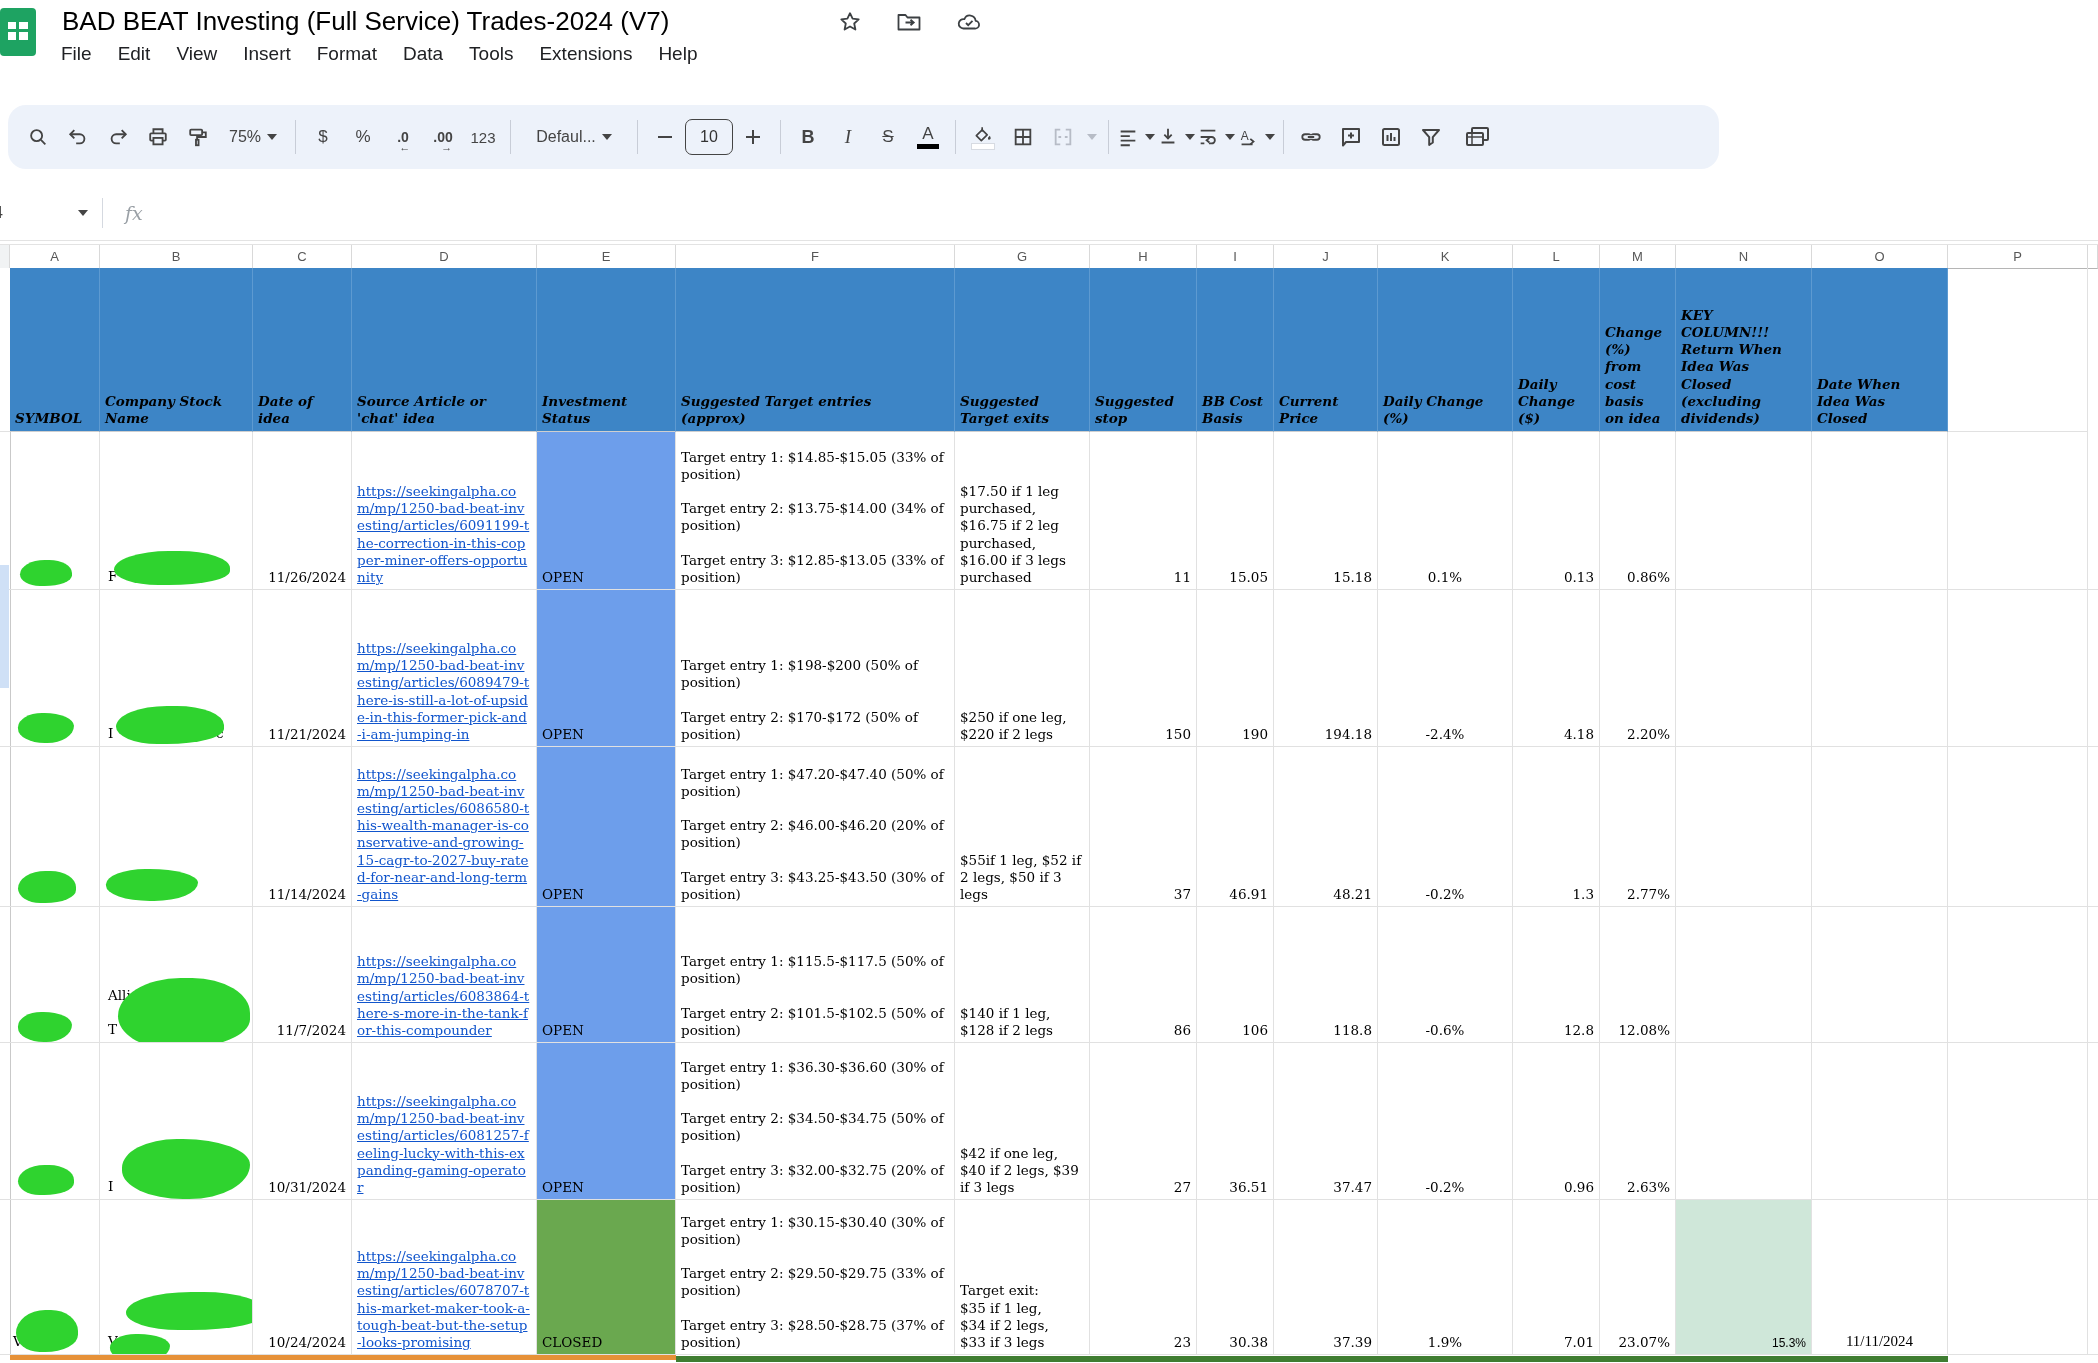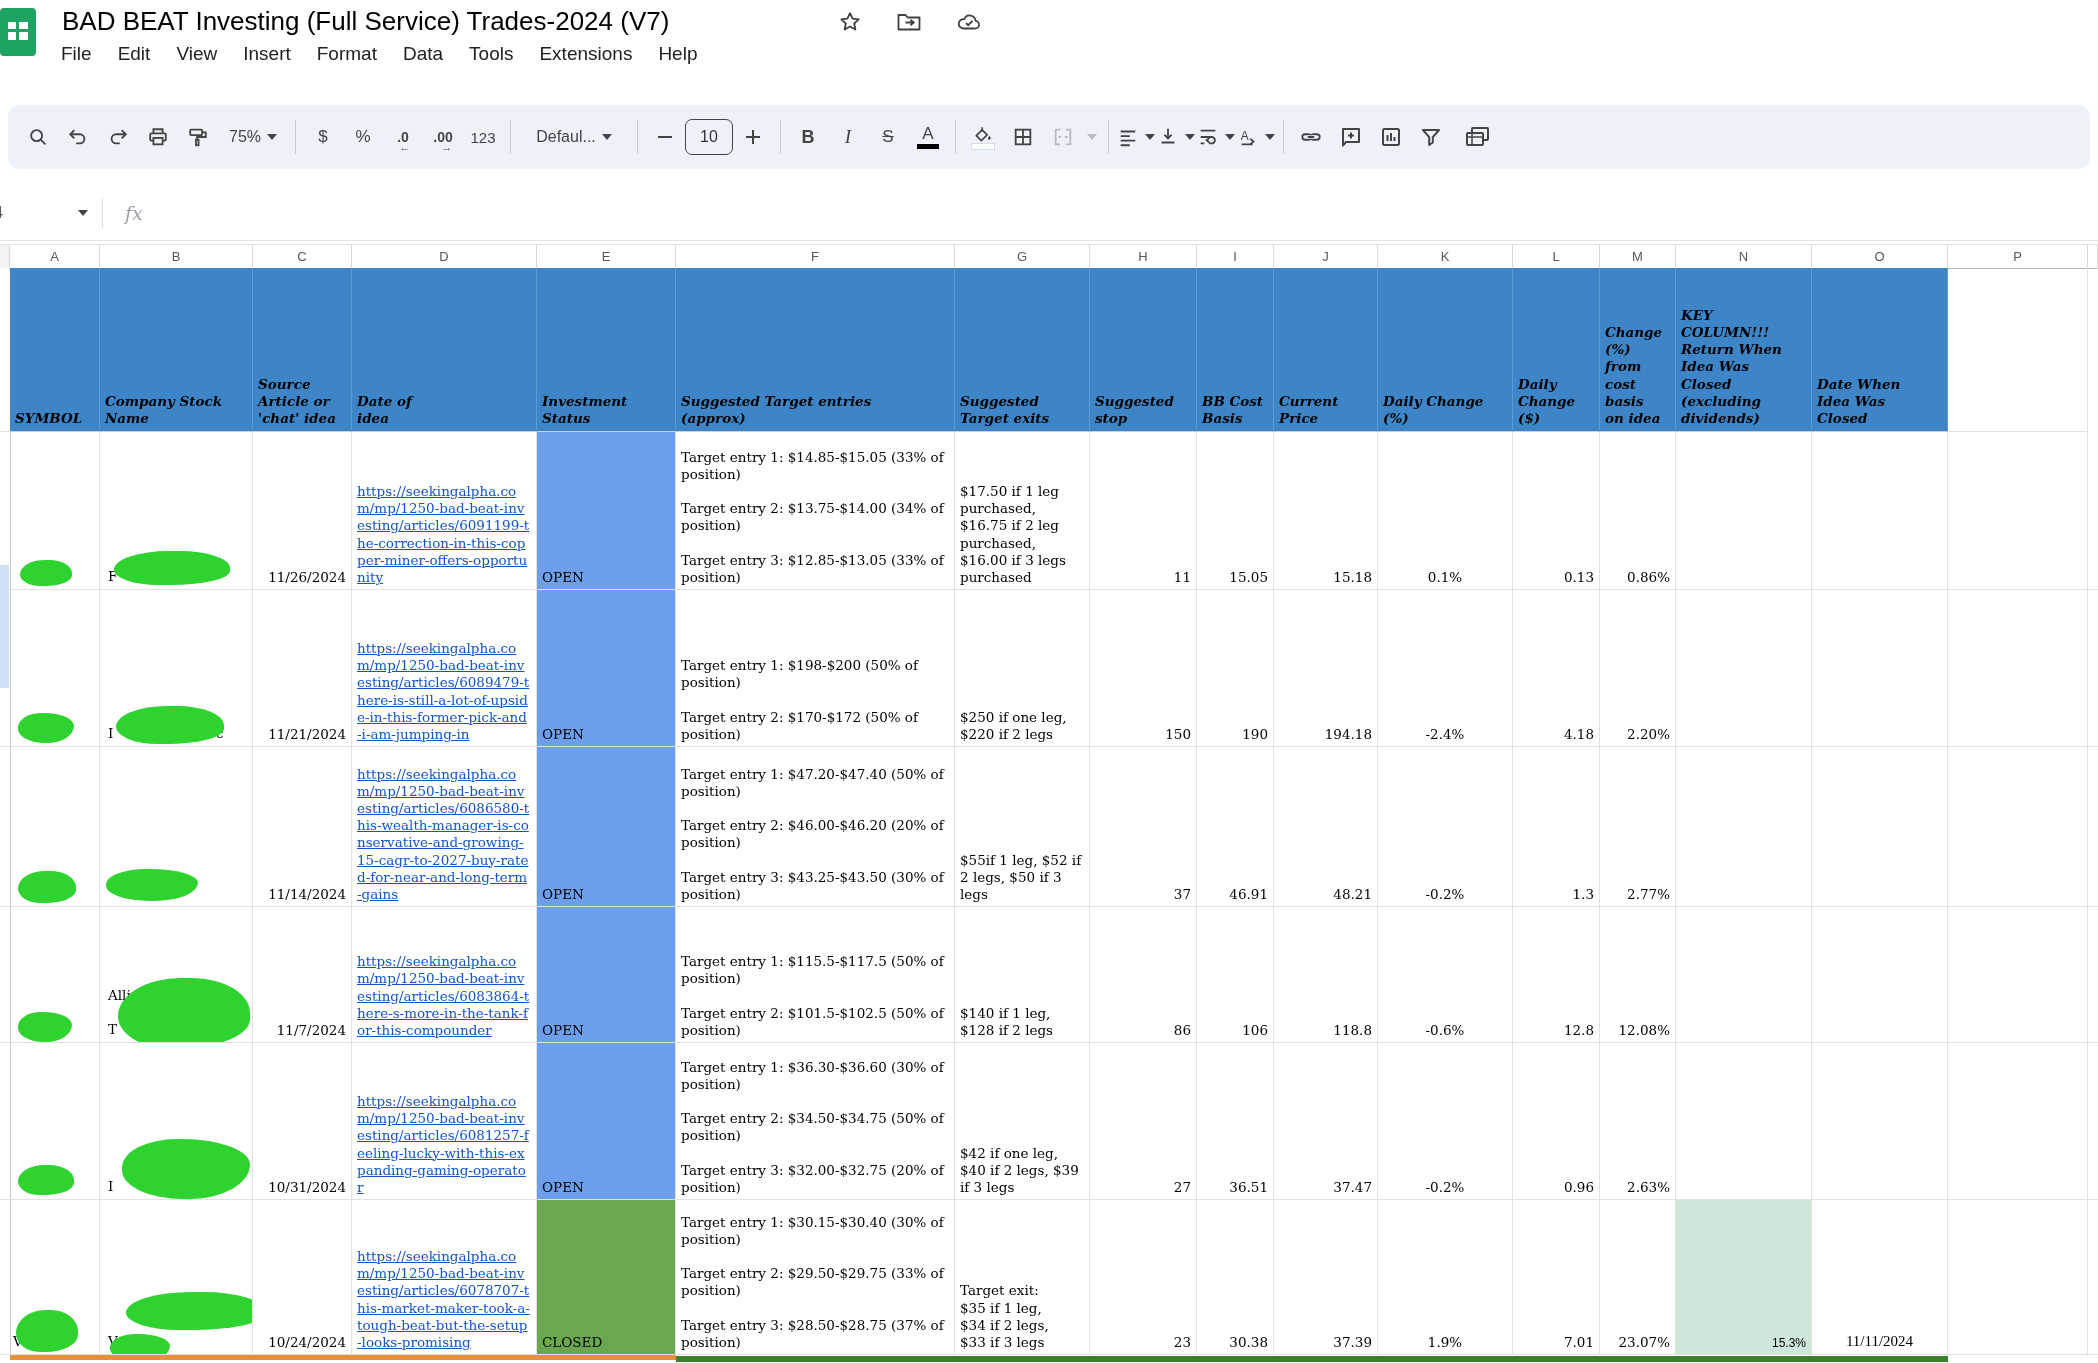--- a/index.html
+++ b/index.html
@@ -9,22 +9,22 @@
   .topbar{position:absolute;left:0;top:0;width:2098px;height:92px;background:#fff;}
   .logo{position:absolute;left:0;top:8px;width:36px;height:48px;background:#1ea362;border-radius:4px;}
   .logo .grid{position:absolute;left:8px;top:14px;width:20px;height:18px;background:#fff;
     background-image:linear-gradient(to right,transparent 8px,#1ea362 8px,#1ea362 11px,transparent 11px),
                      linear-gradient(to bottom,transparent 7px,#1ea362 7px,#1ea362 10px,transparent 10px);}
   .doctitle{position:absolute;left:62px;top:6px;font-size:26px;color:#000;white-space:nowrap;}
   .title-icons{position:absolute;left:838px;top:10px;display:flex;gap:34px;align-items:center;}
   .menubar{position:absolute;left:48px;top:40px;display:flex;}
   .menubar .mi{font-size:19px;color:#202124;padding:3px 13px;border-radius:6px;cursor:default;}
   
-  .toolbar{position:absolute;left:8px;top:105px;width:2082px;height:64px;background:#edf2fa;
-           border-radius:12px;display:flex;align-items:center;padding-left:10px;box-sizing:border-box;overflow:hidden;}
+  .toolbar{position:absolute;left:8px;top:105px;width:1711px;height:64px;background:#edf2fa;
+           border-radius:18px;display:flex;align-items:center;padding-left:10px;box-sizing:border-box;overflow:hidden;}
   .tbi{min-width:40px;height:40px;display:flex;align-items:center;justify-content:center;color:#444;flex:0 0 auto;}
   .tbtxt{font-size:16px;color:#444;}
   .sep{width:1px;height:34px;background:#c8cdd7;margin:0 7px;flex:0 0 auto;}
   .caret{width:0;height:0;border-left:5px solid transparent;border-right:5px solid transparent;
          border-top:6px solid #444;margin-left:6px;}
   .caret.dis{border-top-color:#b7bcc6;}
   .fontsize{width:46px;height:34px;border:1.5px solid #444;border-radius:7px;display:flex;align-items:center;
             justify-content:center;font-size:16px;color:#333;}
   .bold{font-weight:bold;font-size:18px;}
   .ital{font-family:"Liberation Serif",serif;font-style:italic;font-size:19px;}
@@ -332,24 +332,24 @@
   <div class="ch"></div>
 </div>
 
 <div class="rows">
 
   <div class="grow" style="height:164px;">
     <div class="c sliv"></div>
     <div class="c hdr left">SYMBOL</div>
     <div class="c hdr">Company Stock
 Name</div>
+    <div class="c hdr">Date of
+idea</div>
     <div class="c hdr">Source Article or
 'chat' idea</div>
-    <div class="c hdr">Date of
-idea</div>
     <div class="c hdr">Investment
 Status</div>
     <div class="c hdr">Suggested Target entries
 (approx)</div>
     <div class="c hdr">Suggested
 Target exits</div>
     <div class="c hdr">Suggested
 stop</div>
     <div class="c hdr">BB Cost
 Basis</div>

